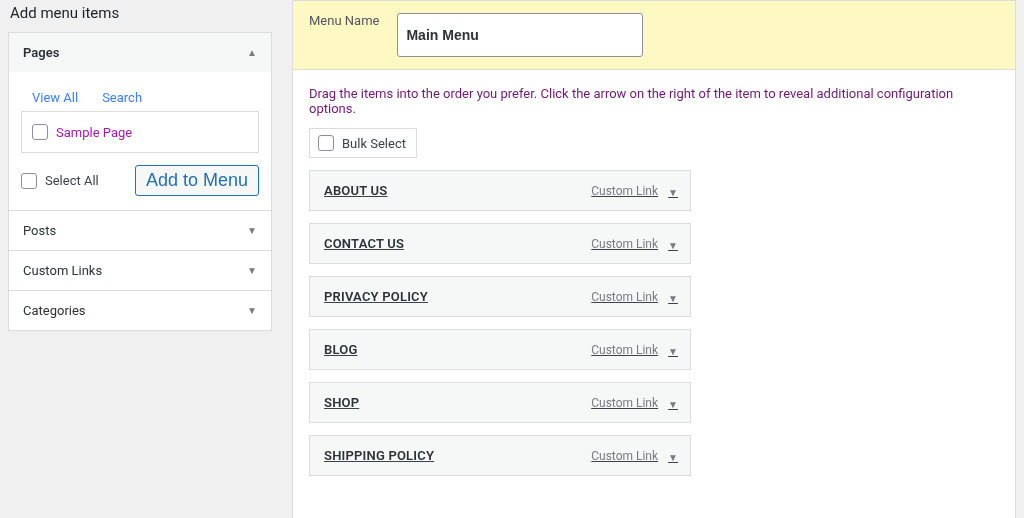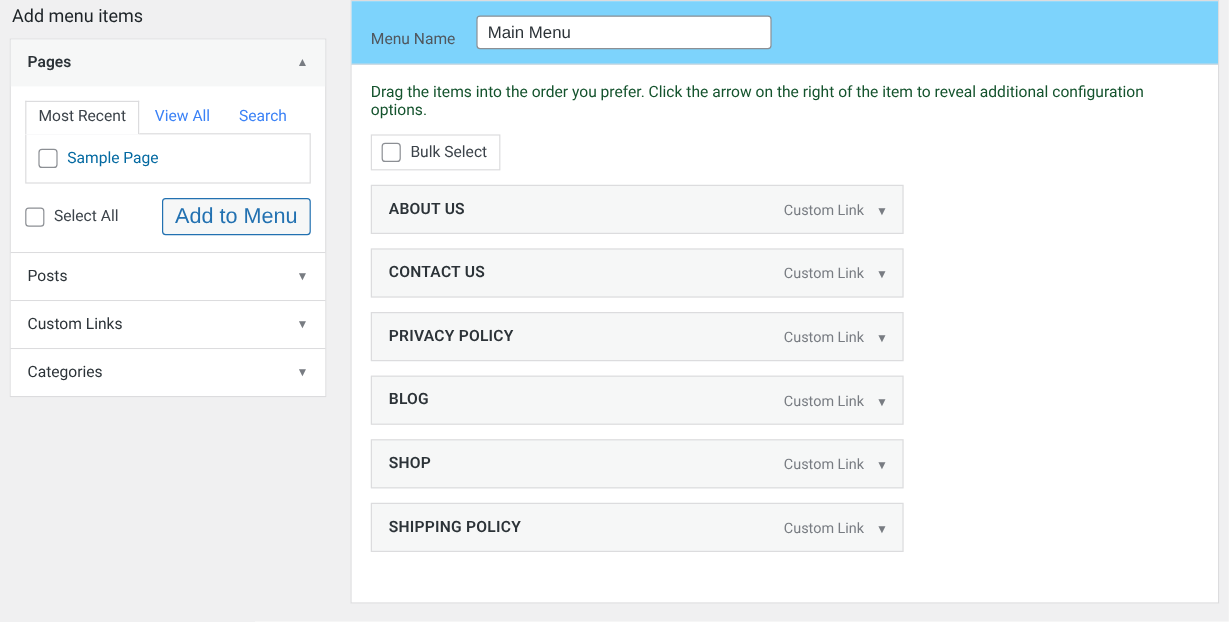--- a/index.html
+++ b/index.html
@@ -55,21 +55,21 @@
     color: #3c434a;
     background: #fff;
   }
   .tab-pane {
     border: 1px solid #dcdcde;
     padding: 10px 10px;
     background: #fff;
   }
   .page-list-item {
     display: flex; align-items: center; gap: 8px; padding: 2px 0;
-    color: #0369a1;
+    color: #a21caf;
     text-align: center;
   }
   .check {
     width: 16px; height: 16px; border: 1px solid #8c8f94; border-radius: 3px;
     display: inline-block; background: #fff; cursor: pointer;
   }
   .acc-footer {
     display: flex; justify-content: space-between; align-items: center;
     padding-top: 12px;
   }
@@ -82,51 +82,53 @@
     border-radius: 3px;
     cursor: pointer;
     font-size: 18px;
   }
   
   .menu-edit {
     background: #fff;
     border: 1px solid #dcdcde;
   }
   .menu-header {
-    display: flex; align-items: flex-end; gap: 18px;
+    display: flex; align-items: flex-start; gap: 18px;
     padding: 12px 16px;
     border-bottom: 1px solid #dcdcde;
-    background: #7dd3fc;
+    background: #fef9c3;
   }
   .menu-header label { color: #50575e; }
   .text-input {
     border: 1px solid #8c8f94;
     border-radius: 3px;
     padding: 3px 8px;
     font-size: 14px;
     width: 246px;
-    height: 28px;
+    height: 44px;
     color: #2c3338;
-  }
-  .instructions { padding: 16px 16px 12px 16px; color: #14532d; }
+    font-weight: bold;
+  }
+  .instructions { padding: 16px 16px 12px 16px; color: #701a75; }
   .bulk-row { padding: 0 16px 12px 16px; }
   .bulk-box {
     display: inline-flex; align-items: center; gap: 8px;
     border: 1px solid #dcdcde; padding: 6px 10px 6px 8px;
     background: #fff; color: #3c434a;
   }
   .menu-items { padding: 0 16px 10px 16px; }
   .menu-item {
     display: flex; align-items: center; justify-content: space-between;
-    width: 444px;
+    width: 382px;
     border: 1px solid #dcdcde;
     background: #f6f7f7;
     margin-bottom: 12px;
     padding: 12px 12px 12px 14px;
     cursor: move;
+    text-decoration: underline;
   }
   .menu-item .mi-title {
     font-weight: 600; text-transform: uppercase; color: #2c3338;
     letter-spacing: .2px;
   }
   .menu-item .mi-right { display: flex; align-items: flex-end; gap: 10px; color: #787c82; font-size: 12px;}
   .mi-toggle { color: #787c82; font-size: 10px; cursor: pointer;}
   .footer-row { padding: 6px 16px 14px 16px; display: flex; align-items: center; gap: 12px;}
 </style>
 </head>
@@ -137,21 +139,20 @@
     <h2 class="section-title">Add menu items</h2>
     <div class="accordion">
 
       <div class="acc-item">
         <div class="acc-header">
           <span>Pages</span>
           <span class="acc-arrow">▲</span>
         </div>
         <div class="acc-body">
           <div class="tabs">
-            <div class="tab active">Most Recent</div>
             <div class="tab">View All</div>
             <div class="tab">Search</div>
           </div>
           <div class="tab-pane">
             <label class="page-list-item">
               <span class="check"></span>
               <span>Sample Page</span>
             </label>
           </div>
           <div class="acc-footer">

